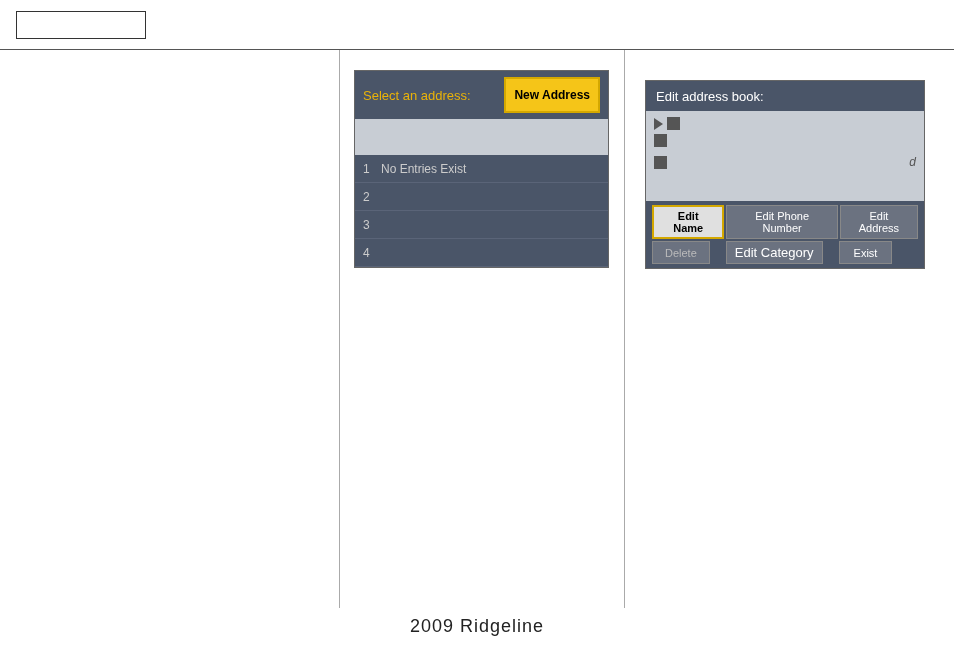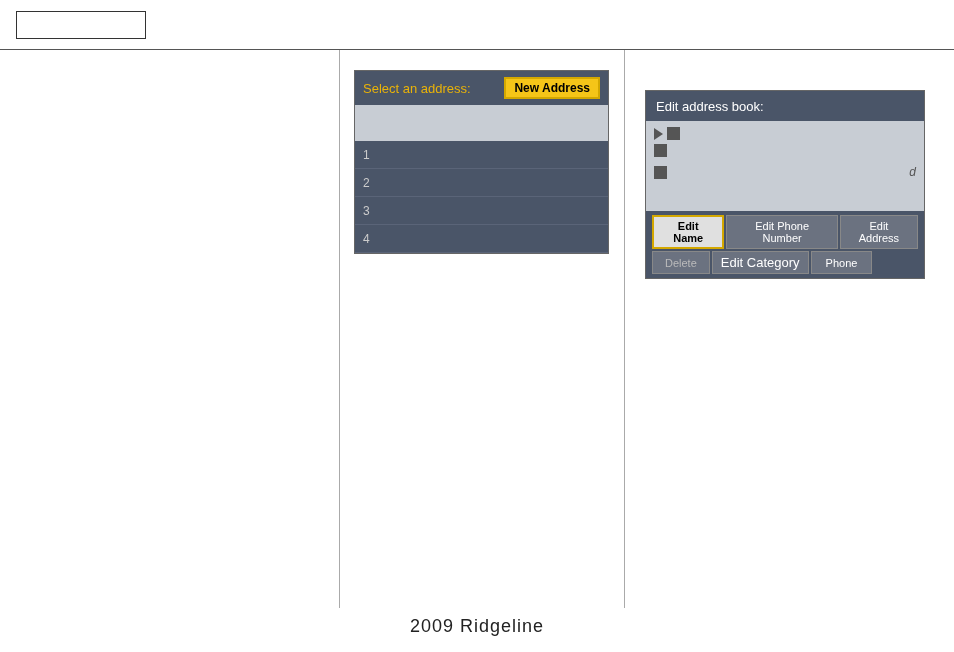--- a/index.html
+++ b/index.html
@@ -91,21 +91,21 @@
     }
     .select-address-label {
       color: #eab308;
       font-size: 13px;
     }
     .new-address-btn {
       background: #f5c518;
       border: 2px solid #d4a800;
       color: #000;
       font-size: 12px;
-      padding: 2px 8px;
+      padding: 9px 8px;
       cursor: pointer;
       font-weight: bold;
     }
     .address-list-area {
       background: #c8cdd4;
       height: 36px;
     }
     .address-rows {
       background: #4a5568;
     }
@@ -130,21 +130,21 @@
     .no-entries {
       color: #ccc;
       font-size: 12px;
     }
 
     
     .edit-address-panel {
       background: #4a5568;
       border: 1px solid #666;
       width: 280px;
-      margin-top: 20px;
+      margin-top: 10px;
     }
     .edit-address-header {
       background: #4a5568;
       padding: 6px 10px;
     }
     .edit-address-title {
       color: #fff;
       font-size: 13px;
     }
     .edit-address-content {
@@ -190,21 +190,21 @@
       padding: 3px 8px;
       cursor: pointer;
       font-weight: bold;
     }
     .edit-btn-row1 {
       display: flex;
       gap: 2px;
     }
     .edit-btn-row2 {
       display: flex;
-      gap: 2px;
+      gap: 16px;
     }
     .delete-btn {
       background: #6b7280;
       color: #bbb;
       border: 1px solid #888;
       font-size: 11px;
       padding: 3px 12px;
       cursor: pointer;
     }
     .done-btn {
@@ -238,20 +238,21 @@
   <div class="center-panel">
     <div class="select-address-panel">
       <div class="select-address-header">
         <span class="select-address-label">Select an address:</span>
         <button class="new-address-btn">New Address</button>
       </div>
       <div class="address-list-area"></div>
       <div class="address-rows">
         <div class="address-row">
           <span class="address-row-num">1</span>
+          <span class="address-row-text no-entries">No Entries Exist</span>
         </div>
         <div class="address-row">
           <span class="address-row-num">2</span>
           <span class="address-row-text"></span>
         </div>
         <div class="address-row">
           <span class="address-row-num">3</span>
           <span class="address-row-text"></span>
         </div>
         <div class="address-row">
@@ -286,21 +287,21 @@
 
       <div class="edit-bottom-btns">
         <div class="edit-btn-row1">
           <button class="edit-btn-active">Edit Name</button>
           <button class="edit-btn">Edit Phone Number</button>
           <button class="edit-btn">Edit Address</button>
         </div>
         <div class="edit-btn-row2">
           <button class="delete-btn">Delete</button>
           <button class="edit-category-btn">Edit Category</button>
-          <button class="done-btn">Phone</button>
+          <button class="done-btn">Exist</button>
         </div>
       </div>
     </div>
   </div>
 </div>
 
 <div class="footer">
   <span class="footer-text">2009  Ridgeline</span>
 </div>
 

